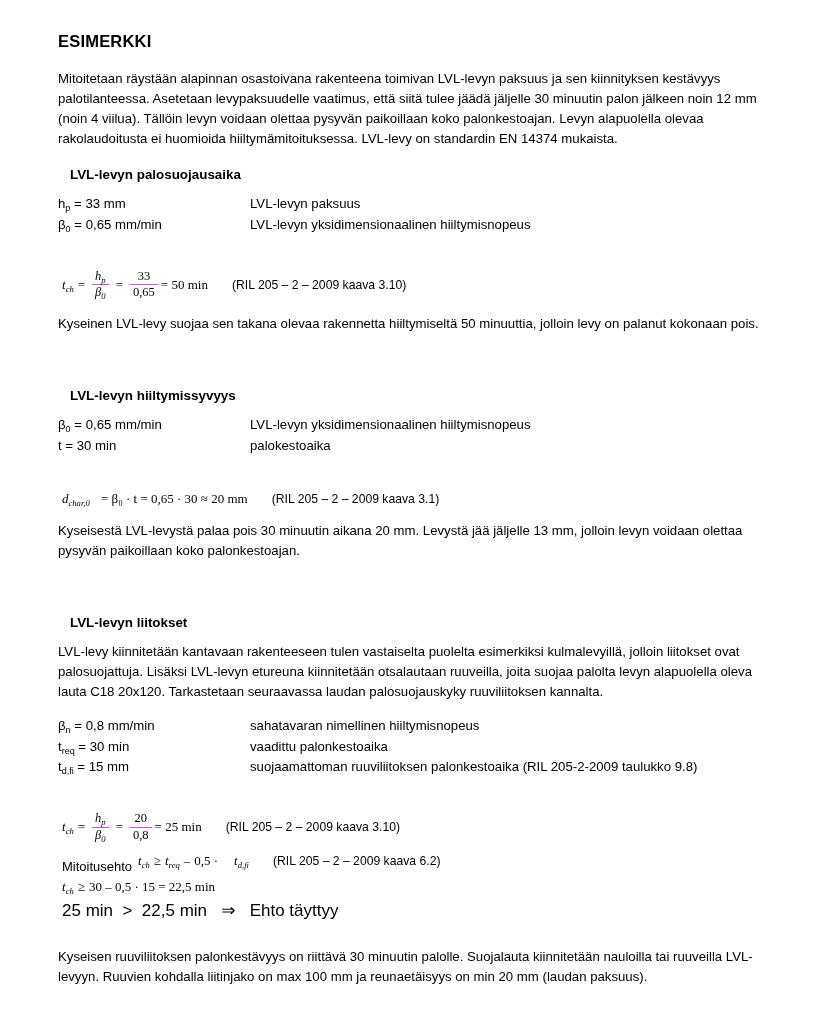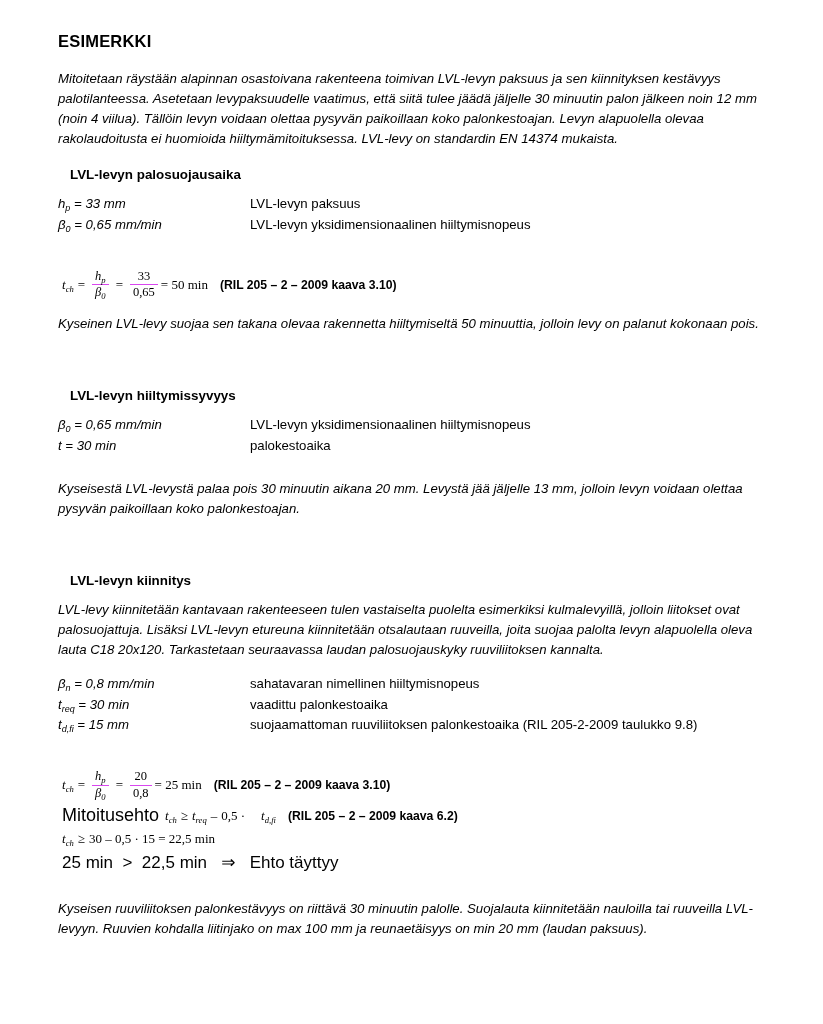--- a/index.html
+++ b/index.html
@@ -25,41 +25,39 @@
     font-size: 16.5px;
     font-weight: bold;
     margin: 0 0 18px 0;
     letter-spacing: 0.2px;
   }
   p.para {
     font-size: 13.2px;
     line-height: 1.52;
     margin: 0 0 14px 0;
     text-align: left;
-    font-style: italic;
   }
   h2.section {
     font-size: 13.4px;
     font-weight: bold;
     margin: 18px 0 12px 12px;
   }
   .vartable {
     border-collapse: collapse;
     margin: 0 0 10px 0;
   }
   .vartable td {
     font-size: 13.2px;
     line-height: 1.5;
     padding: 0 0 1px 0;
     vertical-align: top;
   }
   .vartable td.sym {
     width: 192px;
     white-space: nowrap;
-    font-style: italic;
   }
   sub {
     font-size: 9px;
     vertical-align: baseline;
     position: relative;
     bottom: -3px;
   }
   .formula-block {
     margin: 12px 0 14px 0;
     padding-left: 4px;
@@ -88,40 +86,40 @@
     font-size: 12.5px;
   }
   .frac .den {
     border-top: 1px solid #d946ef;
     padding: 1px 3px 0 3px;
     font-size: 12.5px;
   }
   .note {
     font-family: "Liberation Sans", sans-serif;
     font-size: 12.2px;
-    margin-left: 12px;
+    margin-left: 24px;
     white-space: nowrap;
-    font-weight: bold;
   }
   .op {
     margin: 0 4px;
   }
   .sm {
     font-size: 8.6px;
     vertical-align: baseline;
     position: relative;
     bottom: -3px;
     font-style: italic;
   }
   .gap-lg { height: 22px; }
   .gap-md { height: 12px; }
   .inline-label {
     font-family: "Liberation Sans", sans-serif;
-    font-size: 18px;
+    font-size: 13px;
     margin-right: 6px;
+    margin-top: 12px;
   }
   .formula-row {
     margin-bottom: 5px;
   }
 </style>
 </head>
 <body>
 
 <div class="page">
 
@@ -178,26 +176,34 @@
     </tr>
     <tr>
       <td class="sym">t <span>= 30 min</span></td>
       <td>palokestoaika</td>
     </tr>
   </tbody>
     </table>
 
   <div class="gap-md"></div>
 
+  <div class="formula-block">
+    <div class="formula-line">
+      <span class="fitalic">d<span class="sm">char,0</span></span>
+      <span class="op">&nbsp;</span>
+      <span>= β₀ · t = 0,65 · 30 ≈ 20 mm</span>
+      <span class="note">(RIL 205 – 2 – 2009 kaava 3.1)</span>
+    </div>
+  </div>
 
   <p class="para">Kyseisestä LVL-levystä palaa pois 30 minuutin aikana 20 mm. Levystä jää jäljelle 13 mm, jolloin levyn voidaan olettaa pysyvän paikoillaan koko palonkestoajan.</p>
 
   <div class="gap-lg"></div>
 
-  <h2 class="section">LVL-levyn kiinnitys</h2>
+  <h2 class="section">LVL-levyn liitokset</h2>
 
   <p class="para">LVL-levy kiinnitetään kantavaan rakenteeseen tulen vastaiselta puolelta esimerkiksi kulmalevyillä, jolloin liitokset ovat palosuojattuja. Lisäksi LVL-levyn etureuna kiinnitetään otsalautaan ruuveilla, joita suojaa palolta levyn alapuolella oleva lauta C18 20x120. Tarkastetaan seuraavassa laudan palosuojauskyky ruuviliitoksen kannalta.</p>
 
   <table class="vartable">
     <tbody>
     <tr>
       <td class="sym">β<sub>n</sub> <span>= 0,8 mm/min</span></td>
       <td>sahatavaran nimellinen hiiltymisnopeus</td>
     </tr>
     <tr>

